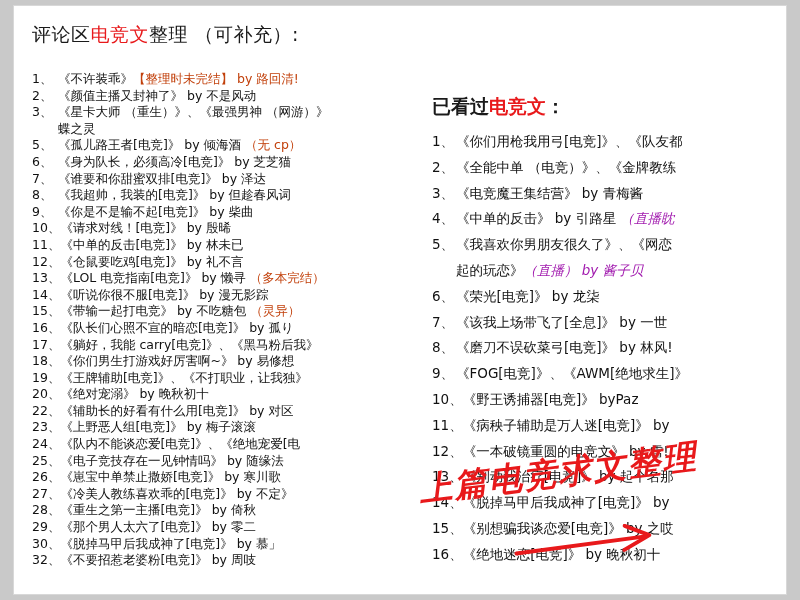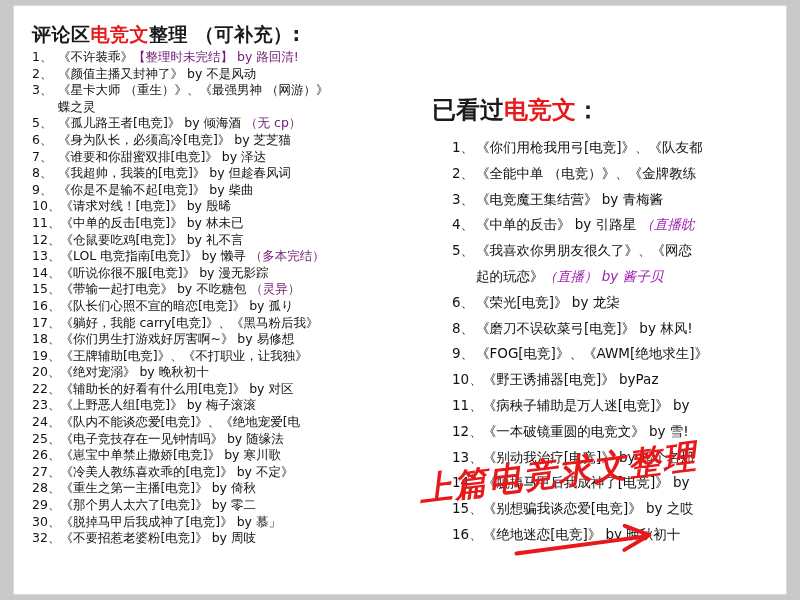--- a/index.html
+++ b/index.html
@@ -36,31 +36,31 @@
   }
   .col-right {
     position: absolute;
     left: 418px;
     top: 88px;
     width: 360px;
     overflow: hidden;
   }
   .heading {
     font-size: 19px;
-    font-weight: bold;
+    font-weight: normal;
     color: #1a1a1a;
     letter-spacing: 0.5px;
     white-space: nowrap;
-    margin-bottom: 1px;
+    margin-bottom: 23px;
   }
   .heading .red {
     color: #e8191b;
   }
   .heading-right {
-    font-size: 24px;
+    font-size: 19px;
     font-weight: bold;
     color: #1a1a1a;
     white-space: nowrap;
     margin-bottom: 9px;
   }
   .heading-right .red {
     color: #e8191b;
   }
   ul.list {
     list-style: none;
@@ -70,30 +70,29 @@
   ul.list li {
     font-size: 12.5px;
     line-height: 16.6px;
     color: #111111;
     white-space: nowrap;
     font-family: "DejaVu Sans", "Liberation Sans", sans-serif;
   }
   .col-right ul.list li {
     font-size: 13.5px;
     line-height: 25.8px;
-    margin-left: 20px;
   }
   .num {
     display: inline-block;
     min-width: 26px;
   }
   .col-right .num {
     min-width: 24px;
   }
-  .green { color: #701a75; }
+  .green { color: #c2410c; }
   .cyan  { color: #a21caf; font-style: italic; }
   .red   { color: #e8191b; }
 
   
   .annotation {
     position: absolute;
     left: 408px;
     top: 462px;
     font-family: "DejaVu Serif", "Liberation Serif", serif;
     font-size: 33px;
@@ -174,20 +173,21 @@
         <span>已看过</span><span class="red">电竞文</span><span>：</span>
       </div>
       <ul class="list">
         <li><span class="num">1、</span><span>《你们用枪我用弓[电竞]》、《队友都</span></li>
         <li><span class="num">2、</span><span>《全能中单 （电竞）》、《金牌教练</span></li>
         <li><span class="num">3、</span><span>《电竞魔王集结营》 by 青梅酱</span></li>
         <li><span class="num">4、</span><span>《中单的反击》 by 引路星</span> <span class="cyan">（直播眈</span></li>
         <li><span class="num">5、</span><span>《我喜欢你男朋友很久了》、《网恋</span></li>
         <li><span class="num"></span><span>起的玩恋》</span><span class="cyan">（直播） by 酱子贝</span></li>
         <li><span class="num">6、</span><span>《荣光[电竞]》 by 龙柒</span></li>
+        <li><span class="num">7、</span><span>《该我上场带飞了[全息]》 by 一世</span></li>
         <li><span class="num">8、</span><span>《磨刀不误砍菜弓[电竞]》 by 林风!</span></li>
         <li><span class="num">9、</span><span>《FOG[电竞]》、《AWM[绝地求生]》</span></li>
         <li><span class="num">10、</span><span>《野王诱捕器[电竞]》 byPaz</span></li>
         <li><span class="num">11、</span><span>《病秧子辅助是万人迷[电竞]》 by</span></li>
         <li><span class="num">12、</span><span>《一本破镜重圆的电竞文》 by 雪!</span></li>
         <li><span class="num">13、</span><span>《别动我治疗[电竞]》 by 起个名那</span></li>
         <li><span class="num">14、</span><span>《脱掉马甲后我成神了[电竞]》 by</span></li>
         <li><span class="num">15、</span><span>《别想骗我谈恋爱[电竞]》 by 之哎</span></li>
         <li><span class="num">16、</span><span>《绝地迷恋[电竞]》 by 晚秋初十</span></li>
       </ul>

